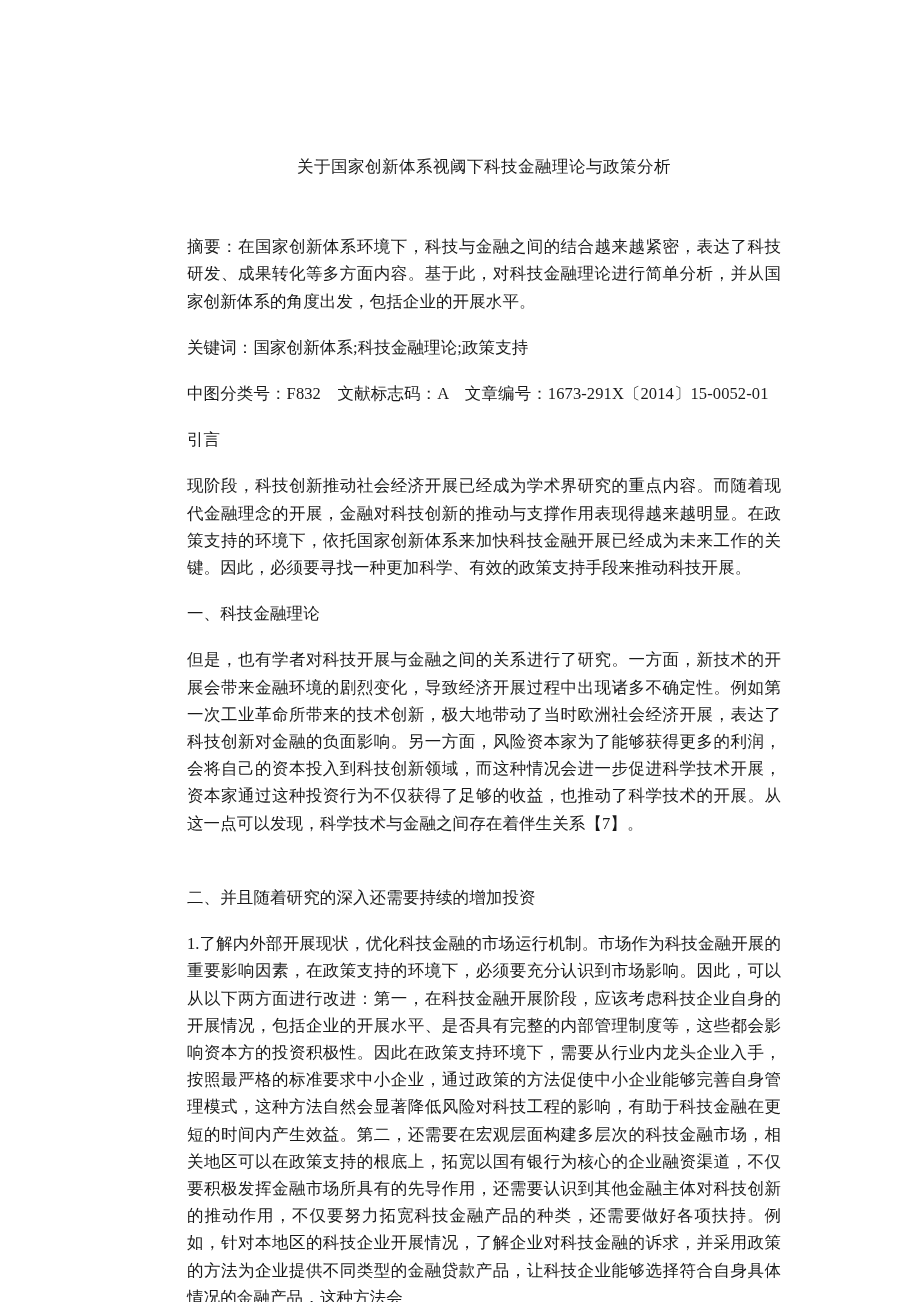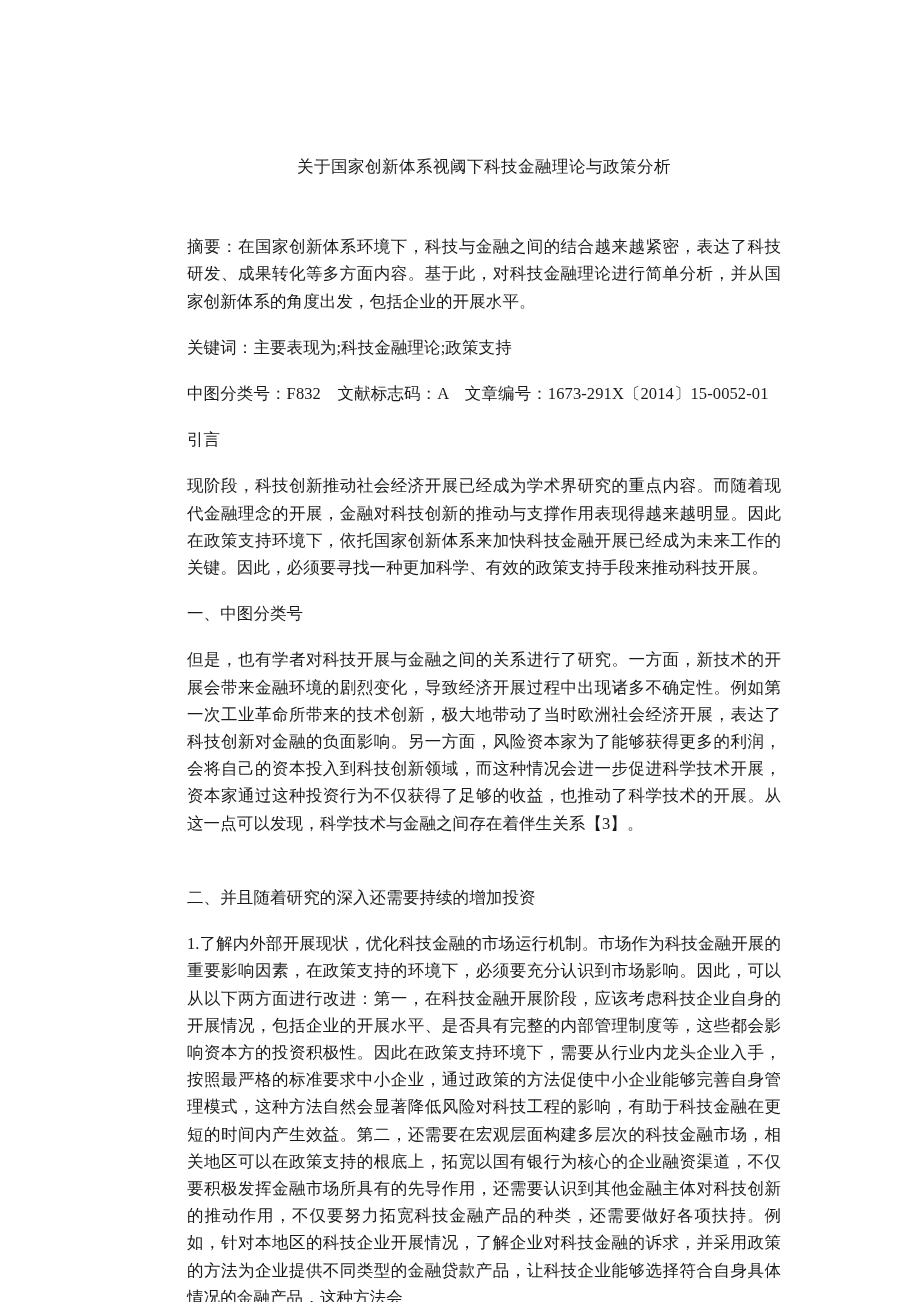--- a/index.html
+++ b/index.html
@@ -37,24 +37,24 @@
   }
 </style>
 </head>
 <body>
 
 <div class="page">
   <div class="content">
     <div class="doc-title">关于国家创新体系视阈下科技金融理论与政策分析</div>
     <div id="paragraphs">
         <div class="para">摘要：在国家创新体系环境下，科技与金融之间的结合越来越紧密，表达了科技研发、成果转化等多方面内容。基于此，对科技金融理论进行简单分析，并从国家创新体系的角度出发，包括企业的开展水平。</div>
-        <div class="para">关键词：主要表现为;科技金融理论;政策支持</div>
+        <div class="para">关键词：国家创新体系;科技金融理论;政策支持</div>
         <div class="para">中图分类号：F832　文献标志码：A　文章编号：1673-291X〔2014〕15-0052-01</div>
         <div class="para">引言</div>
-        <div class="para">现阶段，科技创新推动社会经济开展已经成为学术界研究的重点内容。而随着现代金融理念的开展，金融对科技创新的推动与支撑作用表现得越来越明显。因此在政策支持环境下，依托国家创新体系来加快科技金融开展已经成为未来工作的关键。因此，必须要寻找一种更加科学、有效的政策支持手段来推动科技开展。</div>
-        <div class="para">一、中图分类号</div>
-        <div class="para">但是，也有学者对科技开展与金融之间的关系进行了研究。一方面，新技术的开展会带来金融环境的剧烈变化，导致经济开展过程中出现诸多不确定性。例如第一次工业革命所带来的技术创新，极大地带动了当时欧洲社会经济开展，表达了科技创新对金融的负面影响。另一方面，风险资本家为了能够获得更多的利润，会将自己的资本投入到科技创新领域，而这种情况会进一步促进科学技术开展，资本家通过这种投资行为不仅获得了足够的收益，也推动了科学技术的开展。从这一点可以发现，科学技术与金融之间存在着伴生关系【3】。</div>
+        <div class="para">现阶段，科技创新推动社会经济开展已经成为学术界研究的重点内容。而随着现代金融理念的开展，金融对科技创新的推动与支撑作用表现得越来越明显。在政策支持的环境下，依托国家创新体系来加快科技金融开展已经成为未来工作的关键。因此，必须要寻找一种更加科学、有效的政策支持手段来推动科技开展。</div>
+        <div class="para">一、科技金融理论</div>
+        <div class="para">但是，也有学者对科技开展与金融之间的关系进行了研究。一方面，新技术的开展会带来金融环境的剧烈变化，导致经济开展过程中出现诸多不确定性。例如第一次工业革命所带来的技术创新，极大地带动了当时欧洲社会经济开展，表达了科技创新对金融的负面影响。另一方面，风险资本家为了能够获得更多的利润，会将自己的资本投入到科技创新领域，而这种情况会进一步促进科学技术开展，资本家通过这种投资行为不仅获得了足够的收益，也推动了科学技术的开展。从这一点可以发现，科学技术与金融之间存在着伴生关系【7】。</div>
         <div class="blank-line"></div>
         <div class="para">二、并且随着研究的深入还需要持续的增加投资</div>
         <div class="para">1.了解内外部开展现状，优化科技金融的市场运行机制。市场作为科技金融开展的重要影响因素，在政策支持的环境下，必须要充分认识到市场影响。因此，可以从以下两方面进行改进：第一，在科技金融开展阶段，应该考虑科技企业自身的开展情况，包括企业的开展水平、是否具有完整的内部管理制度等，这些都会影响资本方的投资积极性。因此在政策支持环境下，需要从行业内龙头企业入手，按照最严格的标准要求中小企业，通过政策的方法促使中小企业能够完善自身管理模式，这种方法自然会显著降低风险对科技工程的影响，有助于科技金融在更短的时间内产生效益。第二，还需要在宏观层面构建多层次的科技金融市场，相关地区可以在政策支持的根底上，拓宽以国有银行为核心的企业融资渠道，不仅要积极发挥金融市场所具有的先导作用，还需要认识到其他金融主体对科技创新的推动作用，不仅要努力拓宽科技金融产品的种类，还需要做好各项扶持。例如，针对本地区的科技企业开展情况，了解企业对科技金融的诉求，并采用政策的方法为企业提供不同类型的金融贷款产品，让科技企业能够选择符合自身具体情况的金融产品，这种方法会</div>
       </div>
   </div>
 </div>
 
 </body></html>

